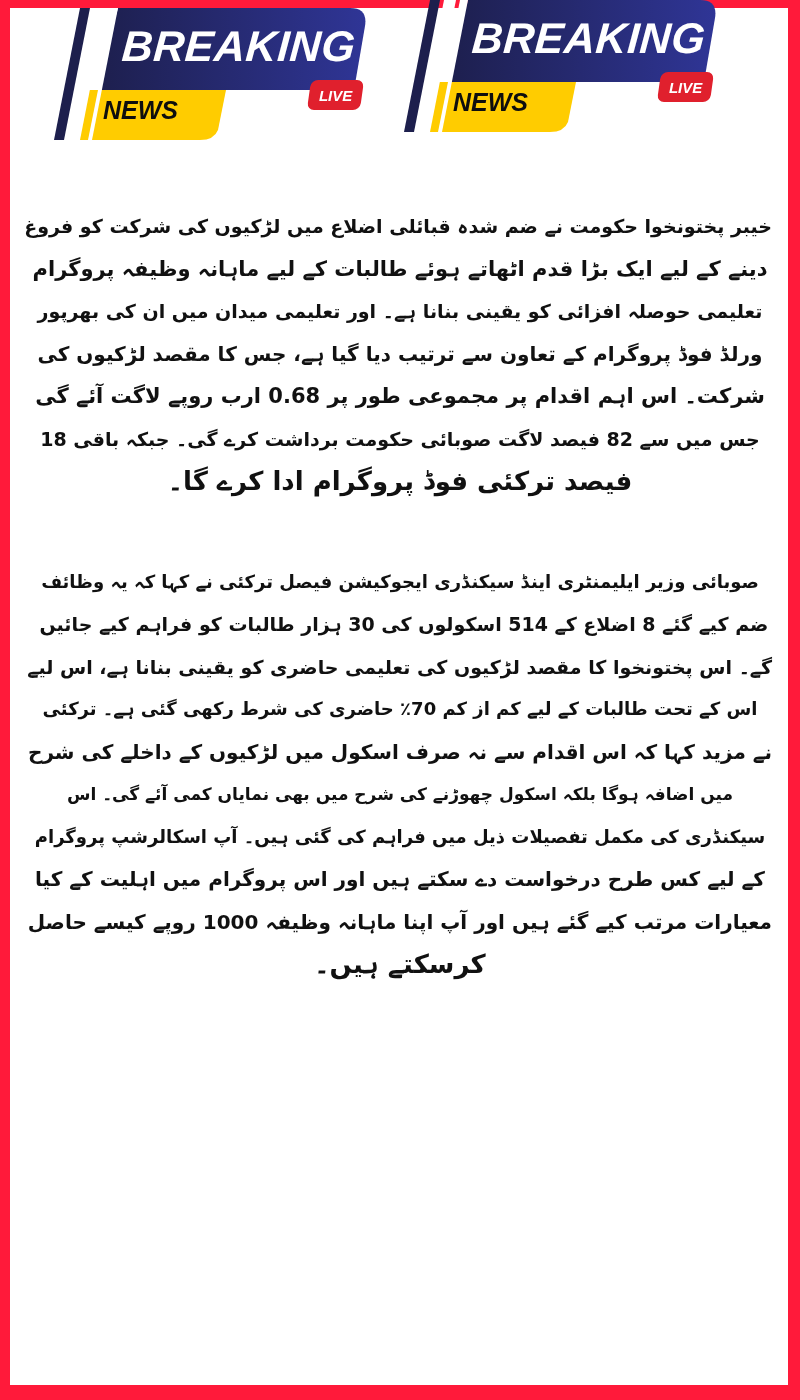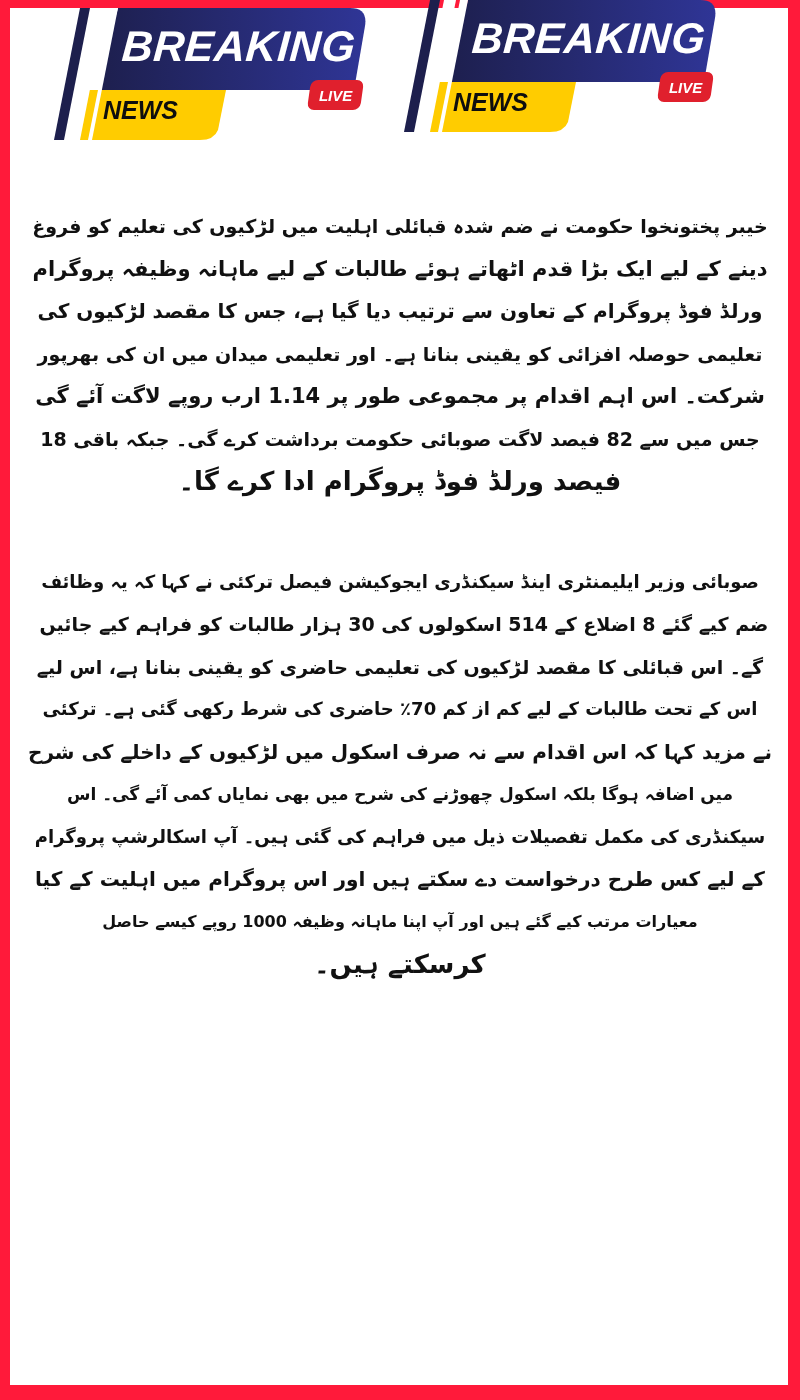--- a/index.html
+++ b/index.html
@@ -101,33 +101,33 @@
   </svg>
   <div class="breaking">BREAKING</div>
   <div class="news">NEWS</div>
   <div class="live">
     <span>LIVE</span>
   </div>
 </div>
 
 <div class="article">
   <p class="para">
-    <span class="line" style="font-size: 19px;">خیبر پختونخوا حکومت نے ضم شدہ قبائلی اہلیت میں لڑکیوں کی تعلیم کو فروغ</span>
+    <span class="line" style="font-size: 19px;">خیبر پختونخوا حکومت نے ضم شدہ قبائلی اضلاع میں لڑکیوں کی شرکت کو فروغ</span>
     <span class="line" style="font-size: 21px;">دینے کے لیے ایک بڑا قدم اٹھاتے ہوئے طالبات کے لیے ماہانہ وظیفہ پروگرام</span>
+    <span class="line" style="font-size: 19px;">تعلیمی حوصلہ افزائی کو یقینی بنانا ہے۔ اور تعلیمی میدان میں ان کی بھرپور</span>
     <span class="line" style="font-size: 20px;">ورلڈ فوڈ پروگرام کے تعاون سے ترتیب دیا گیا ہے، جس کا مقصد لڑکیوں کی</span>
-    <span class="line" style="font-size: 19px;">تعلیمی حوصلہ افزائی کو یقینی بنانا ہے۔ اور تعلیمی میدان میں ان کی بھرپور</span>
-    <span class="line" style="font-size: 21px;">شرکت۔ اس اہم اقدام پر مجموعی طور پر 1.14 ارب روپے لاگت آئے گی</span>
+    <span class="line" style="font-size: 21px;">شرکت۔ اس اہم اقدام پر مجموعی طور پر 0.68 ارب روپے لاگت آئے گی</span>
     <span class="line" style="font-size: 19px;">جس میں سے 82 فیصد لاگت صوبائی حکومت برداشت کرے گی۔ جبکہ باقی 18</span>
-    <span class="line" style="font-size: 26px;">فیصد ورلڈ فوڈ پروگرام ادا کرے گا۔</span>
+    <span class="line" style="font-size: 26px;">فیصد ترکئی فوڈ پروگرام ادا کرے گا۔</span>
   </p>
   <p class="para">
     <span class="line" style="font-size: 18px;">صوبائی وزیر ایلیمنٹری اینڈ سیکنڈری ایجوکیشن فیصل ترکئی نے کہا کہ یہ وظائف</span>
     <span class="line" style="font-size: 19px; margin-left: 8px;">ضم کیے گئے 8 اضلاع کے 514 اسکولوں کی 30 ہزار طالبات کو فراہم کیے جائیں</span>
-    <span class="line" style="font-size: 19px;">گے۔ اس قبائلی کا مقصد لڑکیوں کی تعلیمی حاضری کو یقینی بنانا ہے، اس لیے</span>
+    <span class="line" style="font-size: 19px;">گے۔ اس پختونخوا کا مقصد لڑکیوں کی تعلیمی حاضری کو یقینی بنانا ہے، اس لیے</span>
     <span class="line" style="font-size: 18px;">اس کے تحت طالبات کے لیے کم از کم 70٪ حاضری کی شرط رکھی گئی ہے۔ ترکئی</span>
     <span class="line" style="font-size: 20px;">نے مزید کہا کہ اس اقدام سے نہ صرف اسکول میں لڑکیوں کے داخلے کی شرح</span>
     <span class="line" style="font-size: 17px;">میں اضافہ ہوگا بلکہ اسکول چھوڑنے کی شرح میں بھی نمایاں کمی آئے گی۔ اس</span>
     <span class="line" style="font-size: 18px;">سیکنڈری کی مکمل تفصیلات ذیل میں فراہم کی گئی ہیں۔ آپ اسکالرشپ پروگرام</span>
     <span class="line" style="font-size: 20px;">کے لیے کس طرح درخواست دے سکتے ہیں اور اس پروگرام میں اہلیت کے کیا</span>
-    <span class="line" style="font-size: 16px;">معیارات مرتب کیے گئے ہیں اور آپ اپنا ماہانہ وظیفہ 1000 روپے کیسے حاصل</span>
+    <span class="line" style="font-size: 20px;">معیارات مرتب کیے گئے ہیں اور آپ اپنا ماہانہ وظیفہ 1000 روپے کیسے حاصل</span>
     <span class="line" style="font-size: 26px;">کرسکتے ہیں۔</span>
   </p>
 </div>
 
 </body></html>

